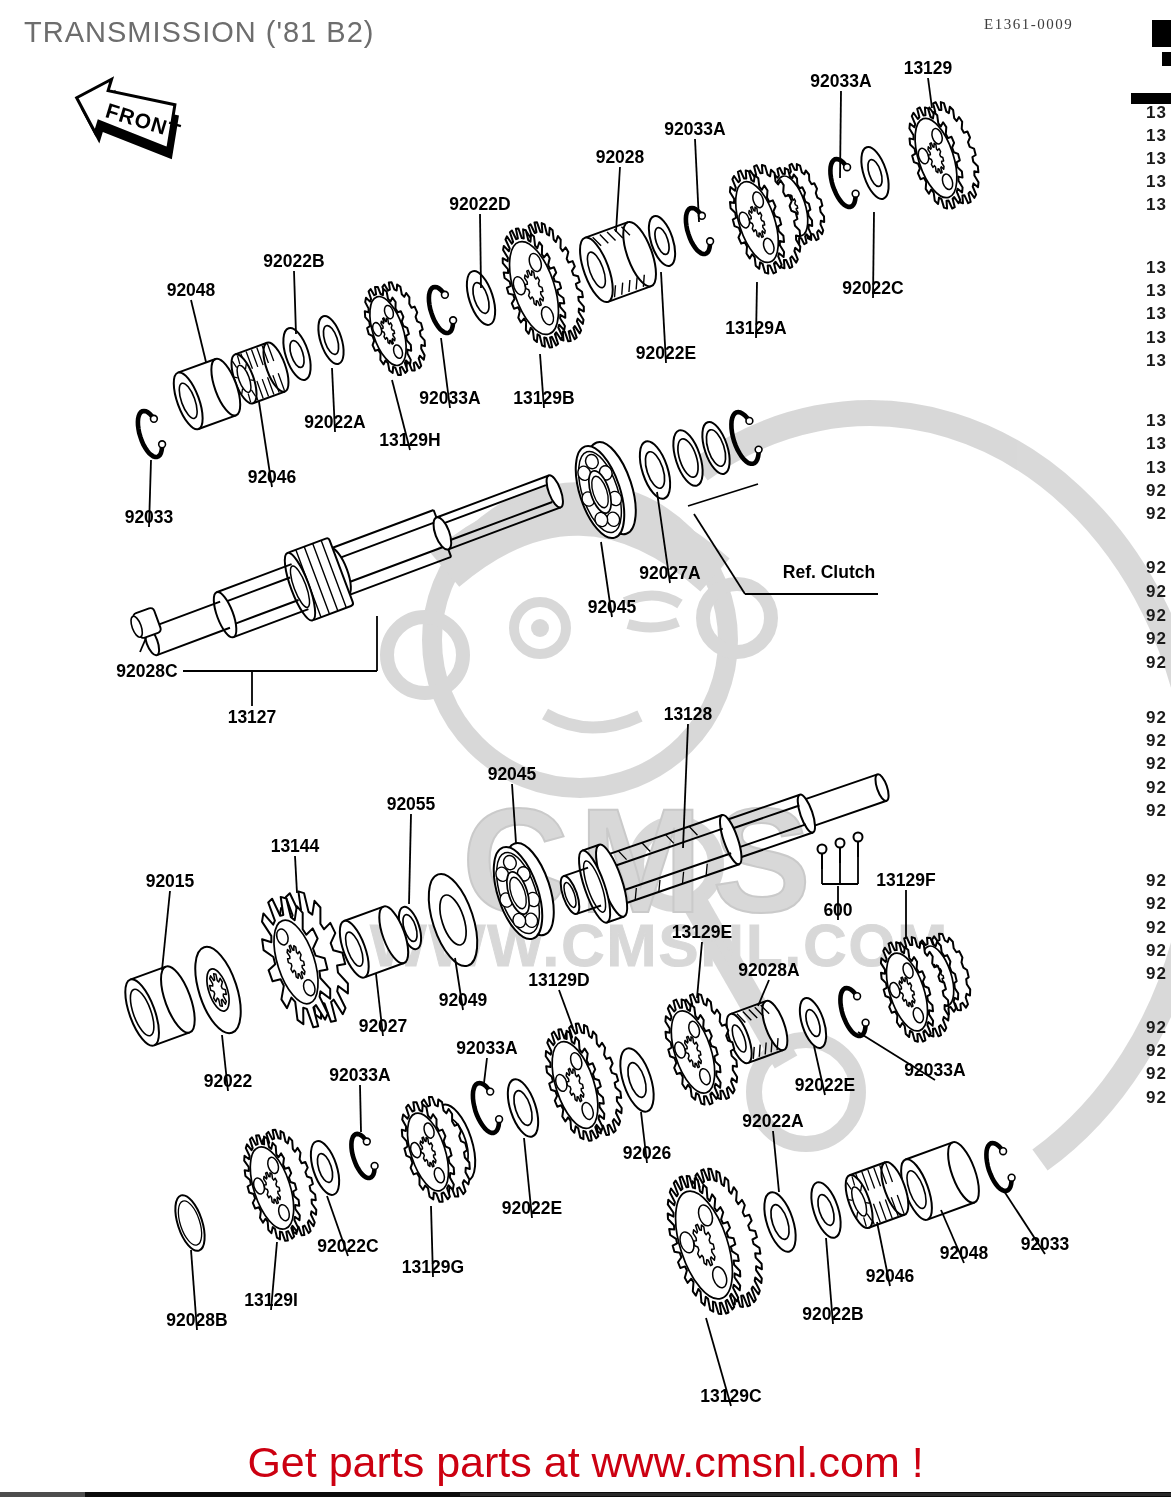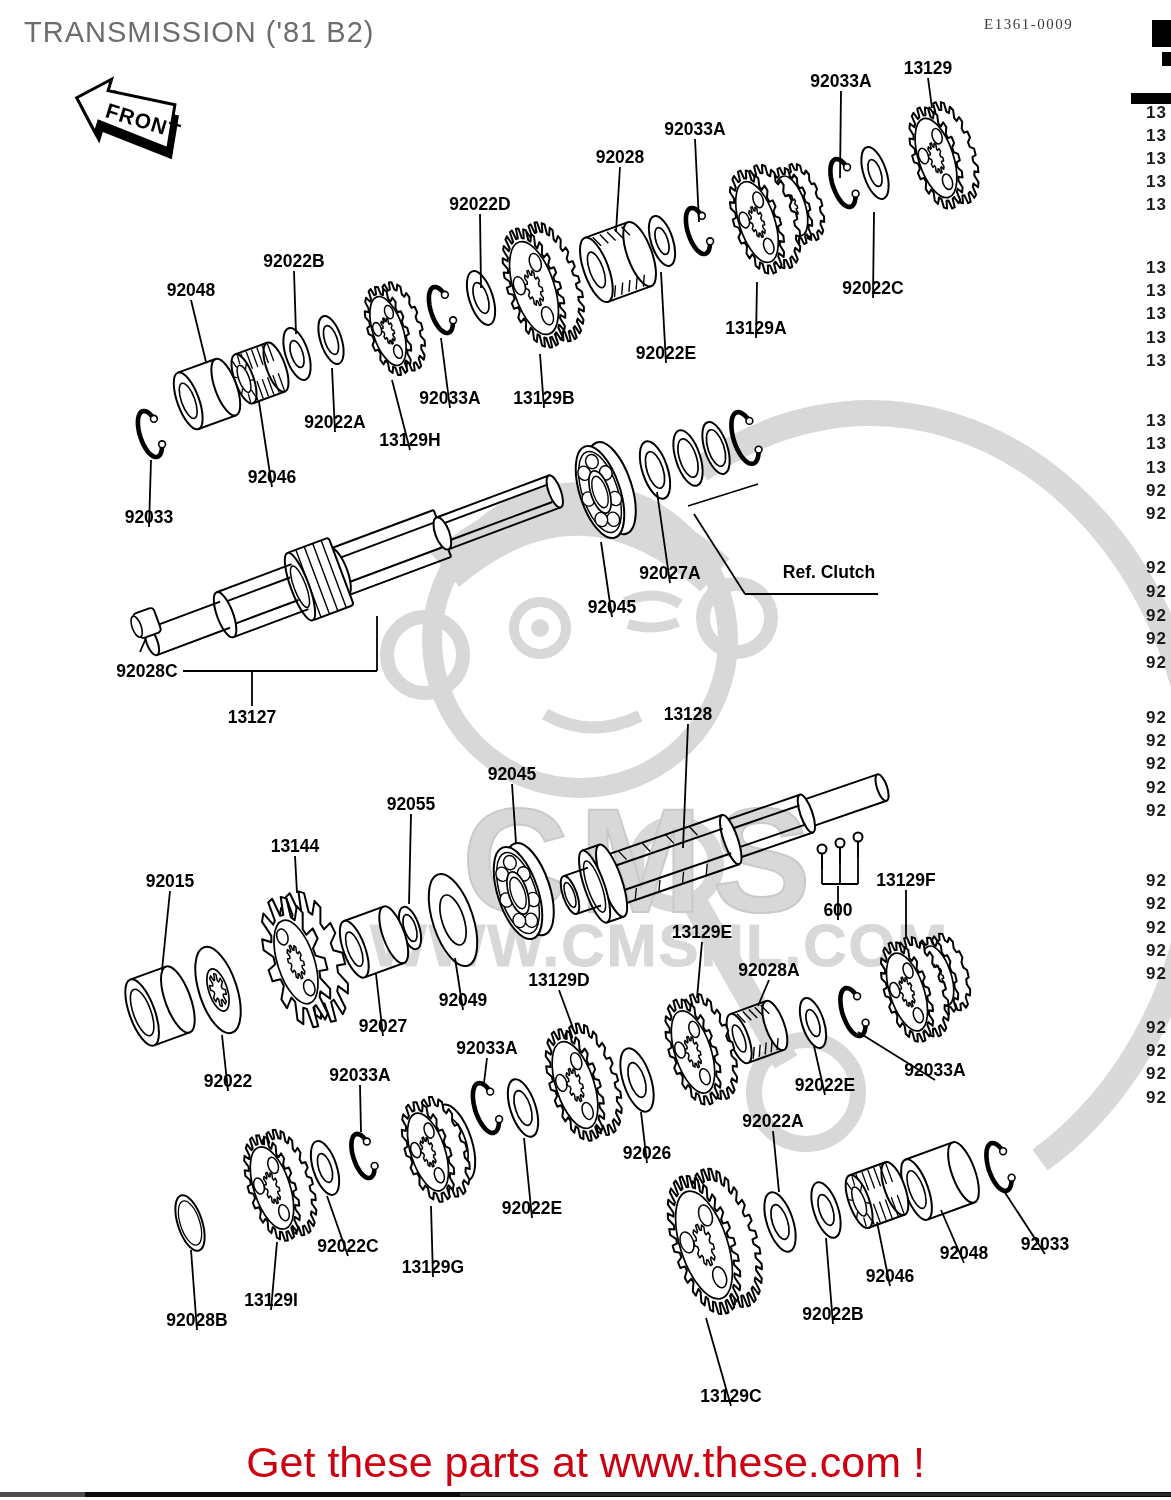--- a/index.html
+++ b/index.html
@@ -476,18 +476,18 @@
         <text x="1146" y="933" class="trow">92</text>
         <text x="1146" y="956" class="trow">92</text>
         <text x="1146" y="979" class="trow">92</text>
         <text x="1146" y="1033" class="trow">92</text>
         <text x="1146" y="1056" class="trow">92</text>
         <text x="1146" y="1079" class="trow">92</text>
         <text x="1146" y="1103" class="trow">92</text>
       </g>
   </svg>
 
-  <div class="footer">Get these parts at www.these.com !</div>
+  <div class="footer">Get parts parts at www.cmsnl.com !</div>
 
   <div class="bar b1"></div>
   <div class="bar b2"></div>
   <div class="bar b3"></div>
 </div>
 
 </body></html>

